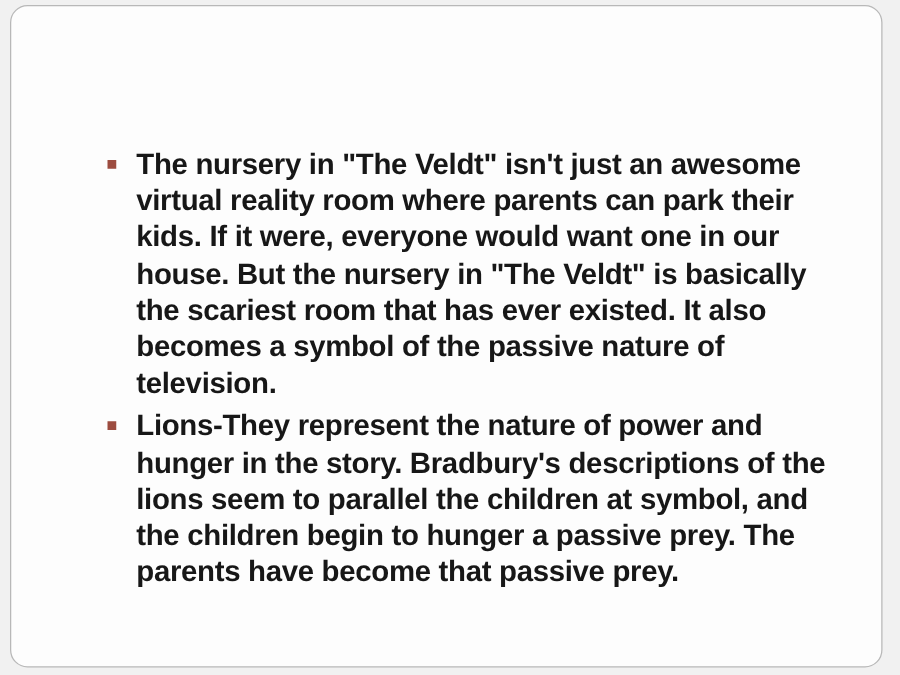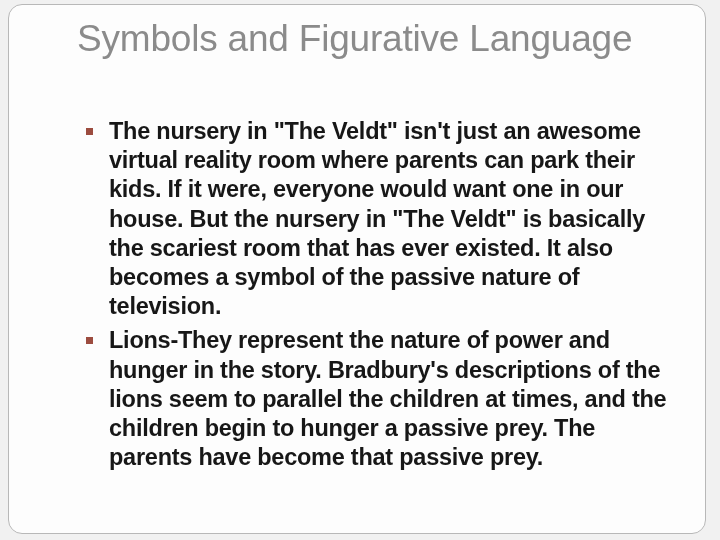--- a/index.html
+++ b/index.html
@@ -85,31 +85,30 @@
     display: block;
   }
 </style>
 </head>
 <body>
 
 <div id="slide-root">
 
   <div id="slide-frame">
 
-    <div id="slide-title">Symbols and Figurative Language</div>
 
     <div id="slide-body">
 
       <div class="bullet-item">
         <span class="bullet-marker"></span>
         <span class="bullet-text">The nursery in "The Veldt" isn't just an awesome virtual reality room where parents can park their kids. If it were, everyone would want one in our house. But the nursery in "The Veldt" is basically the scariest room that has ever existed. It also becomes a symbol of the passive nature of television.</span>
       </div>
 
       <div class="bullet-item">
         <span class="bullet-marker"></span>
-        <span class="bullet-text">Lions-They represent the nature of power and hunger in the story. Bradbury's descriptions of the lions seem to parallel the children at times, and the children begin to hunger a passive prey. The parents have become that passive prey.</span>
+        <span class="bullet-text">Lions-They represent the nature of power and hunger in the story. Bradbury's descriptions of the lions seem to parallel the children at symbol, and the children begin to hunger a passive prey. The parents have become that passive prey.</span>
       </div>
 
     </div>
 
   </div>
 
 </div>
 
 </body></html>

